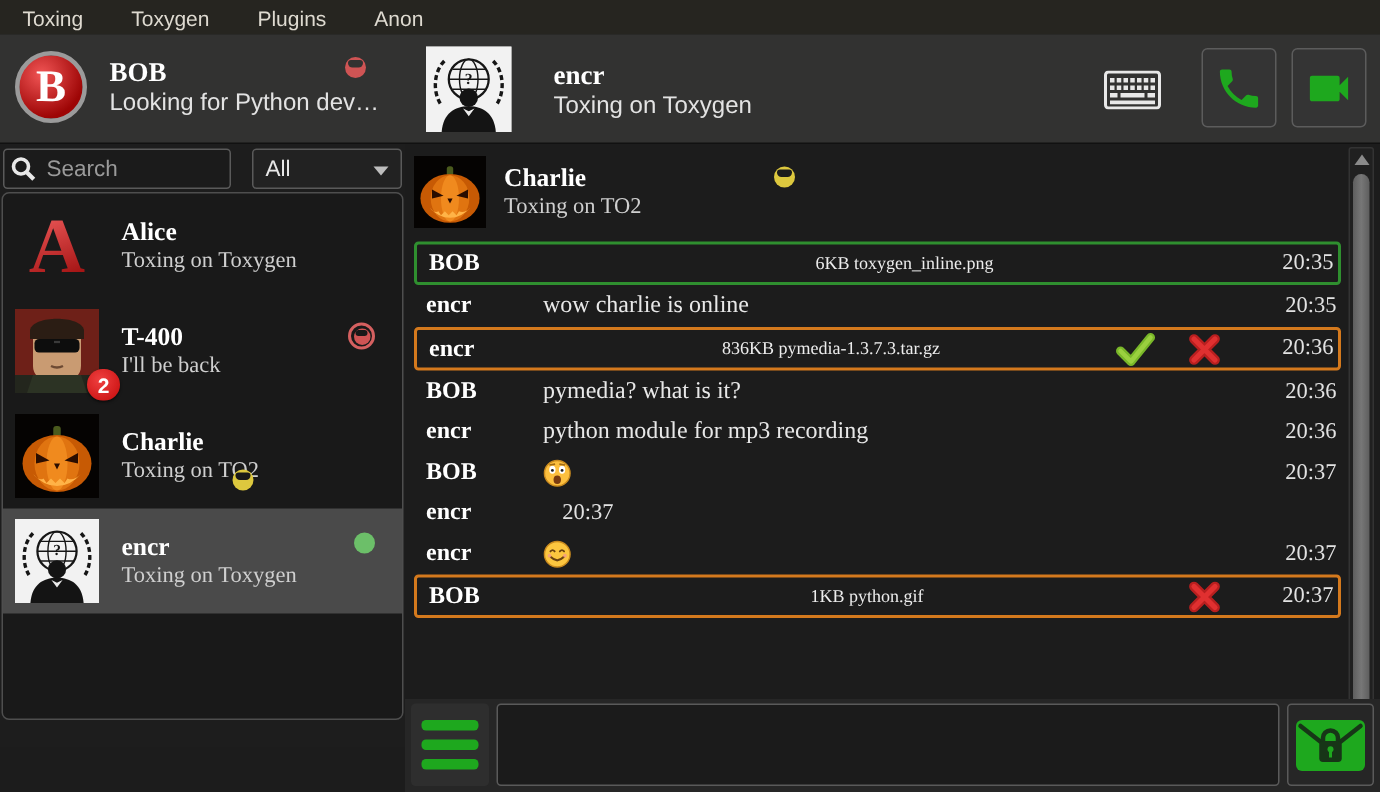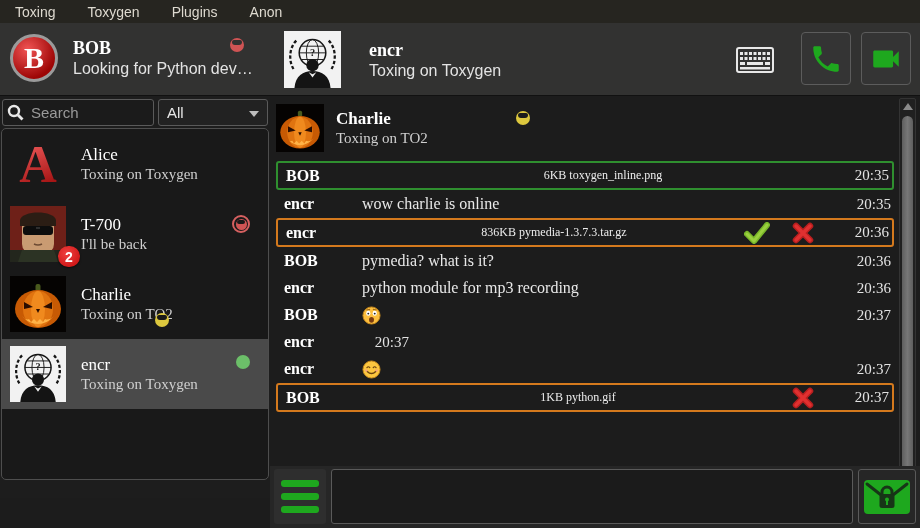--- a/index.html
+++ b/index.html
@@ -36,35 +36,35 @@
   .kbd-wrap { position:absolute; right:146px; top:24px; }
   .hbtn { position:absolute; top:9px; width:50px; height:53px; border:1px solid #5c5c5c; border-radius:4px; background:#343434; display:flex; align-items:center; justify-content:center; }
   .hbtn.phone { right:69px; } .hbtn.video { right:9px; }
 
   
   .main { display:flex; height:401px; }
   .sidebar { width:270px; position:relative; background:#1d1d1d; height:402px; }
   .chat { flex:1; position:relative; background:#1c1c1c; }
 
   
-  .search-row { display:flex; padding:3px 2px 2px 2px; gap:4px; }
+  .search-row { display:flex; padding:3px 2px 2px 2px; gap:14px; }
   .search-box { position:relative; width:152px; }
   .search-box svg { position:absolute; left:5px; top:5px; }
   .search-input { width:100%; height:27px; background:#1b1b1b; border:1px solid #5a5a5a; border-radius:3px; color:#cfcfcf; font-size:15px; padding:0 4px 0 28px; outline:none; }
   .search-input::placeholder { color:#9a9a9a; }
   .filter-select { flex:1; height:27px; background:#222; border:1px solid #5a5a5a; border-radius:3px; color:#e8e8e8; font-size:15px; display:flex; align-items:center; padding:0 8px; position:relative; }
   .filter-arrow { position:absolute; right:8px; top:11px; width:0; height:0; border-left:5px solid transparent; border-right:5px solid transparent; border-top:6px solid #bdbdbd; }
 
   
   .contacts { position:absolute; left:1px; right:1px; top:32px; height:352px; background:#191919; border:1px solid #4e4e4e; border-radius:5px; overflow:hidden; }
   .contact { position:relative; height:70px; display:flex; align-items:center; padding-left:8px; }
   .contact.selected { background:#4a4a4a; }
   .c-avatar { width:56px; height:56px; flex:0 0 56px; position:relative; }
   .c-texts { margin-left:15px; }
-  .c-name { color:#fff; font-family:"Liberation Serif",serif; font-weight:normal; font-size:17px; line-height:21px; }
+  .c-name { color:#fff; font-family:"Liberation Serif",serif; font-weight:bold; font-size:17px; line-height:21px; }
   .c-status { color:#cfcfcf; font-family:"Liberation Serif",serif; font-size:15px; line-height:19px; }
   .c-state { position:absolute; right:18px; top:16px; }
   .badge { position:absolute; left:48px; top:40px; min-width:22px; height:21px; background:radial-gradient(circle at 40% 35%, #f04040, #c40a0a); border-radius:11px; color:#fff; font-weight:bold; font-size:14px; display:flex; align-items:center; justify-content:center; box-shadow:0 1px 2px rgba(0,0,0,.6); }
   .alice-a { width:56px; height:56px; display:flex; align-items:center; justify-content:center; font-family:"Liberation Serif",serif; font-weight:bold; font-size:52px; color:#d01616; background:linear-gradient(160deg,#ff6a6a,#8f0000); -webkit-background-clip:text; background-clip:text; -webkit-text-fill-color:transparent; }
 
   
   .st-circle { width:14px; height:14px; border-radius:50%; position:relative; overflow:hidden; }
   .st-circle .cap { position:absolute; left:2px; top:2px; width:10px; height:5px; border-radius:2px 2px 3px 3px; background:#262626; }
   .st-busy { background:#cf5454; }
   .st-away { background:#ddc83e; }
@@ -227,21 +227,21 @@
               <rect x="12" y="8" width="32" height="40" rx="10" fill="#c99b72"></rect>
               <path d="M10,14 C12,4 44,4 46,14 L46,20 L10,20 Z" fill="#2b1d14"></path>
               <rect x="13" y="20" width="30" height="9" rx="3" fill="#0d0d0d"></rect>
               <line x1="26" y1="22" x2="30" y2="22" stroke="#3a3a3a" stroke-width="1.5"></line>
               <path d="M24,38 q4,2 8,0" fill="none" stroke="#6d4a33" stroke-width="1.6"></path>
               <path d="M12,44 h32 l4,12 h-40 Z" fill="#2c3324"></path>
             </svg>
             <div class="badge">2</div>
           </div>
           <div class="c-texts">
-            <div class="c-name">T-700</div>
+            <div class="c-name">T-400</div>
             <div class="c-status">I'll be back</div>
           </div>
           <div class="c-state st-ring">
               <div class="inner">
                 <div class="cap" style="background:#191919;"></div>
               </div>
             </div>
         </div>
 
         <div class="contact">

